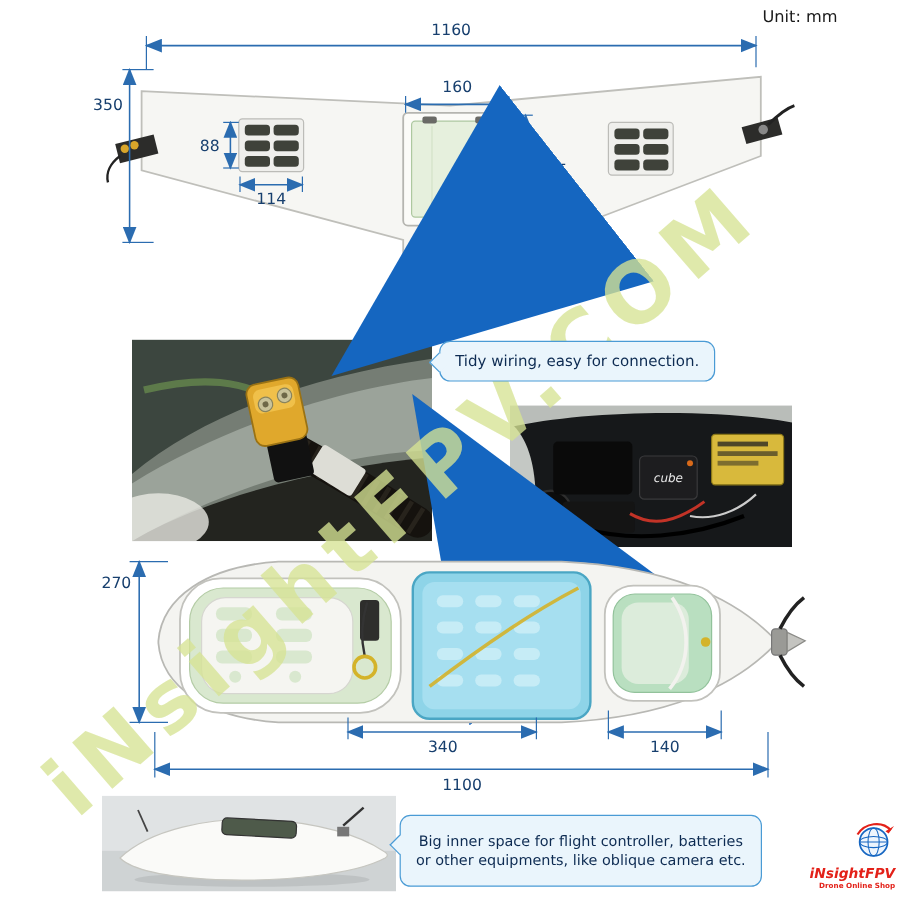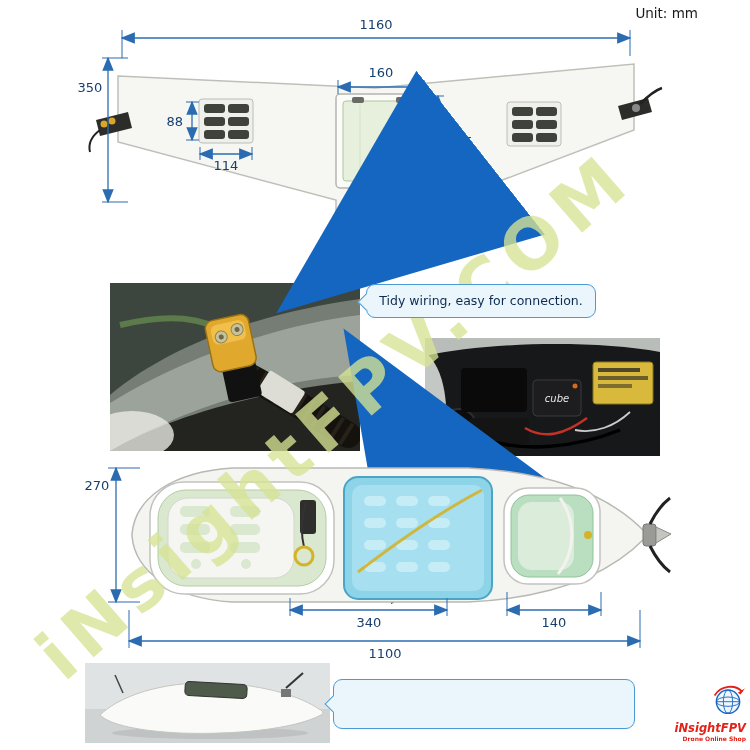--- a/index.html
+++ b/index.html
@@ -300,20 +300,21 @@
   </svg>
 </div>
 
 <div class="callout" id="callout-wiring">
   <span class="tail"></span>
   <span>Tidy wiring, easy for connection.</span>
 </div>
 
 <div class="callout" id="callout-space">
   <span class="tail"></span>
+  <span>Big inner space for flight controller, batteries or other equipments, like oblique camera etc.</span>
 </div>
 
 <div class="watermark">iNsightFPV.COM</div>
 
 <div id="brand">
   <svg width="36" height="34" viewBox="0 0 40 38">
     <circle cx="20" cy="22" r="13" fill="#eef5fd" stroke="#1767c2" stroke-width="1.6"></circle>
     <ellipse cx="20" cy="22" rx="13" ry="5.2" fill="none" stroke="#1767c2" stroke-width="1"></ellipse>
     <ellipse cx="20" cy="22" rx="5.2" ry="13" fill="none" stroke="#1767c2" stroke-width="1"></ellipse>
     <line x1="7" y1="22" x2="33" y2="22" stroke="#1767c2" stroke-width="1"></line>

